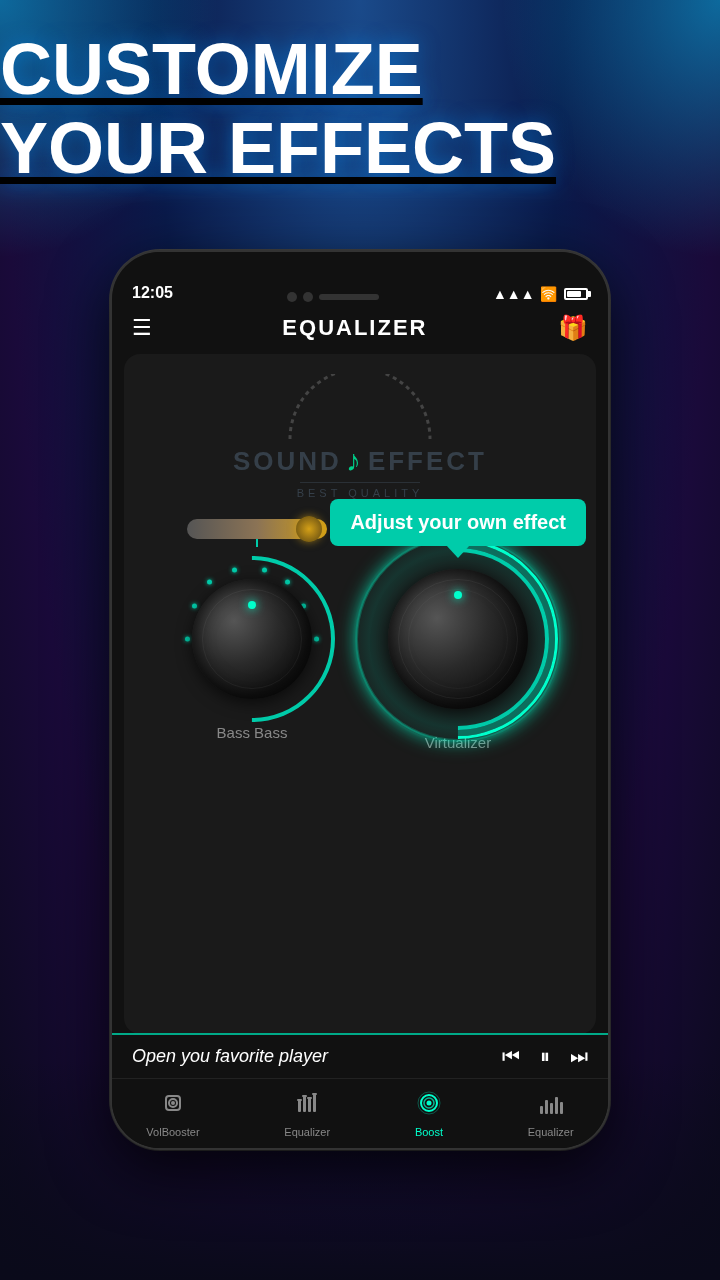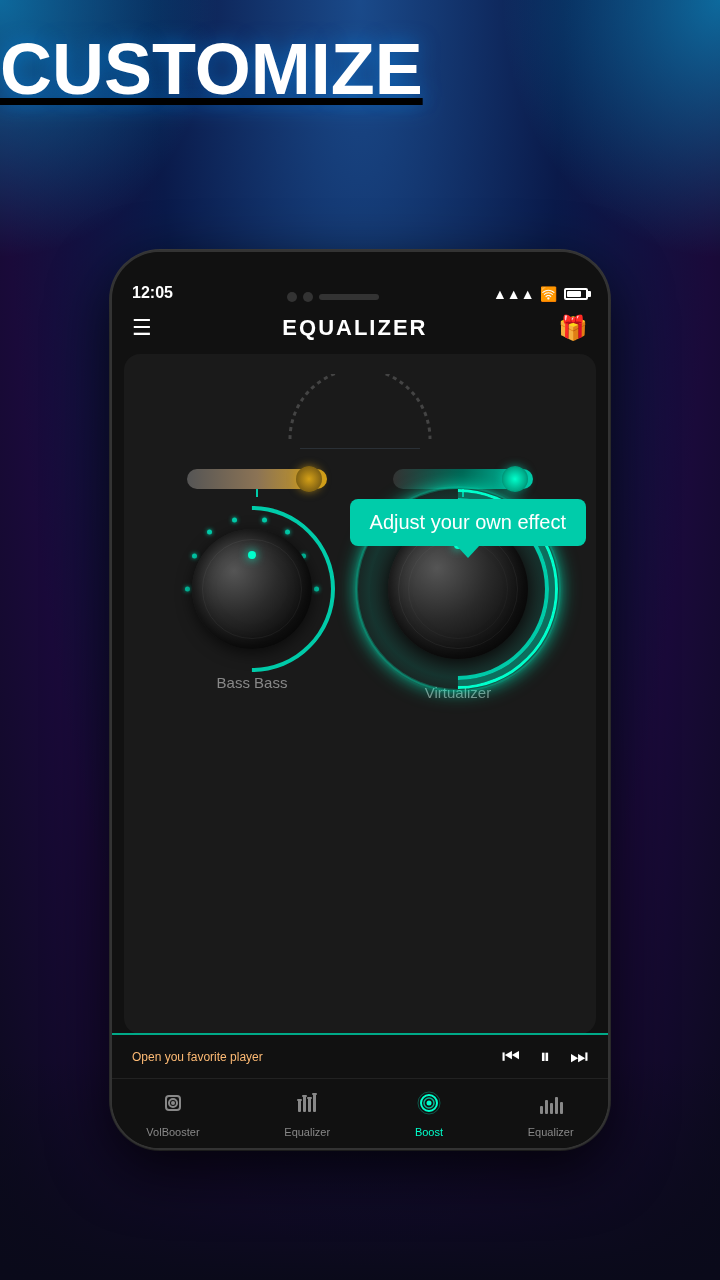--- a/index.html
+++ b/index.html
@@ -218,21 +218,21 @@
     .tooltip-container {
       position: absolute;
       top: 145px;
       right: 10px;
       z-index: 50;
     }
     .tooltip-box {
       background: #00ccaa;
       color: white;
       font-size: 20px;
-      font-weight: normal;
+      font-weight: bold;
       padding: 12px 20px;
       border-radius: 8px;
       white-space: nowrap;
       position: relative;
     }
     .tooltip-box::after {
       content: '';
       position: absolute;
       bottom: -12px;
       left: 50%;
@@ -403,22 +403,23 @@
     .player-bar {
       position: absolute;
       bottom: 70px; left: 0; right: 0;
       padding: 10px 20px;
       display: flex;
       align-items: center;
       justify-content: space-between;
       border-top: 2px solid #00aa88;
     }
     .player-text {
-      color: #fdba74;
-      font-size: 12px;
+      color: #ffffff;
+      font-size: 18px;
+      font-style: italic;
     }
     .player-controls {
       display: flex;
       align-items: center;
       gap: 20px;
     }
     .control-btn {
       color: white;
       font-size: 20px;
       cursor: pointer;
@@ -468,20 +469,21 @@
 
 <div class="bg"></div>
 <div class="bg-lights">
   <div class="bg-light-left"></div>
   <div class="bg-light-right"></div>
 </div>
 <div class="bg-trees"></div>
 
 <div class="title-area">
   <div class="title-text">CUSTOMIZE</div>
+  <div class="title-text">YOUR EFFECTS</div>
 </div>
 
 <div class="phone-frame">
 
   <div class="phone-status-bar">
     <span class="status-time">12:05</span>
     <div class="status-notch">
       <div class="notch-dot"></div>
       <div class="notch-dot"></div>
       <div class="notch-line"></div>
@@ -502,21 +504,27 @@
       <span class="app-title">EQUALIZER</span>
       <span class="gift-icon">🎁</span>
     </div>
 
     <div class="main-area">
 
       <div class="sound-effect-watermark">
         <svg class="dial-svg" width="160" height="70" viewBox="0 0 160 70">
           <path d="M10,65 A70,70 0 0,1 150,65" fill="none" stroke="#444" stroke-width="3" stroke-dasharray="4,4"></path>
         </svg>
+        <div class="sound-effect-text">
+          <span style="color:rgba(80,100,120,0.5);font-size:26px;font-weight:bold;letter-spacing:3px;">SOUND</span>
+          <span class="music-note-green">♪</span>
+          <span style="color:rgba(80,100,120,0.5);font-size:26px;font-weight:bold;letter-spacing:3px;">EFFECT</span>
+        </div>
         <div class="watermark-line"></div>
+        <div class="best-quality">BEST QUALITY</div>
       </div>
 
       <div class="tooltip-container">
         <div class="tooltip-box">
           <span>Adjust your own effect</span>
         </div>
       </div>
 
       <div class="sliders-row">
         <div>

